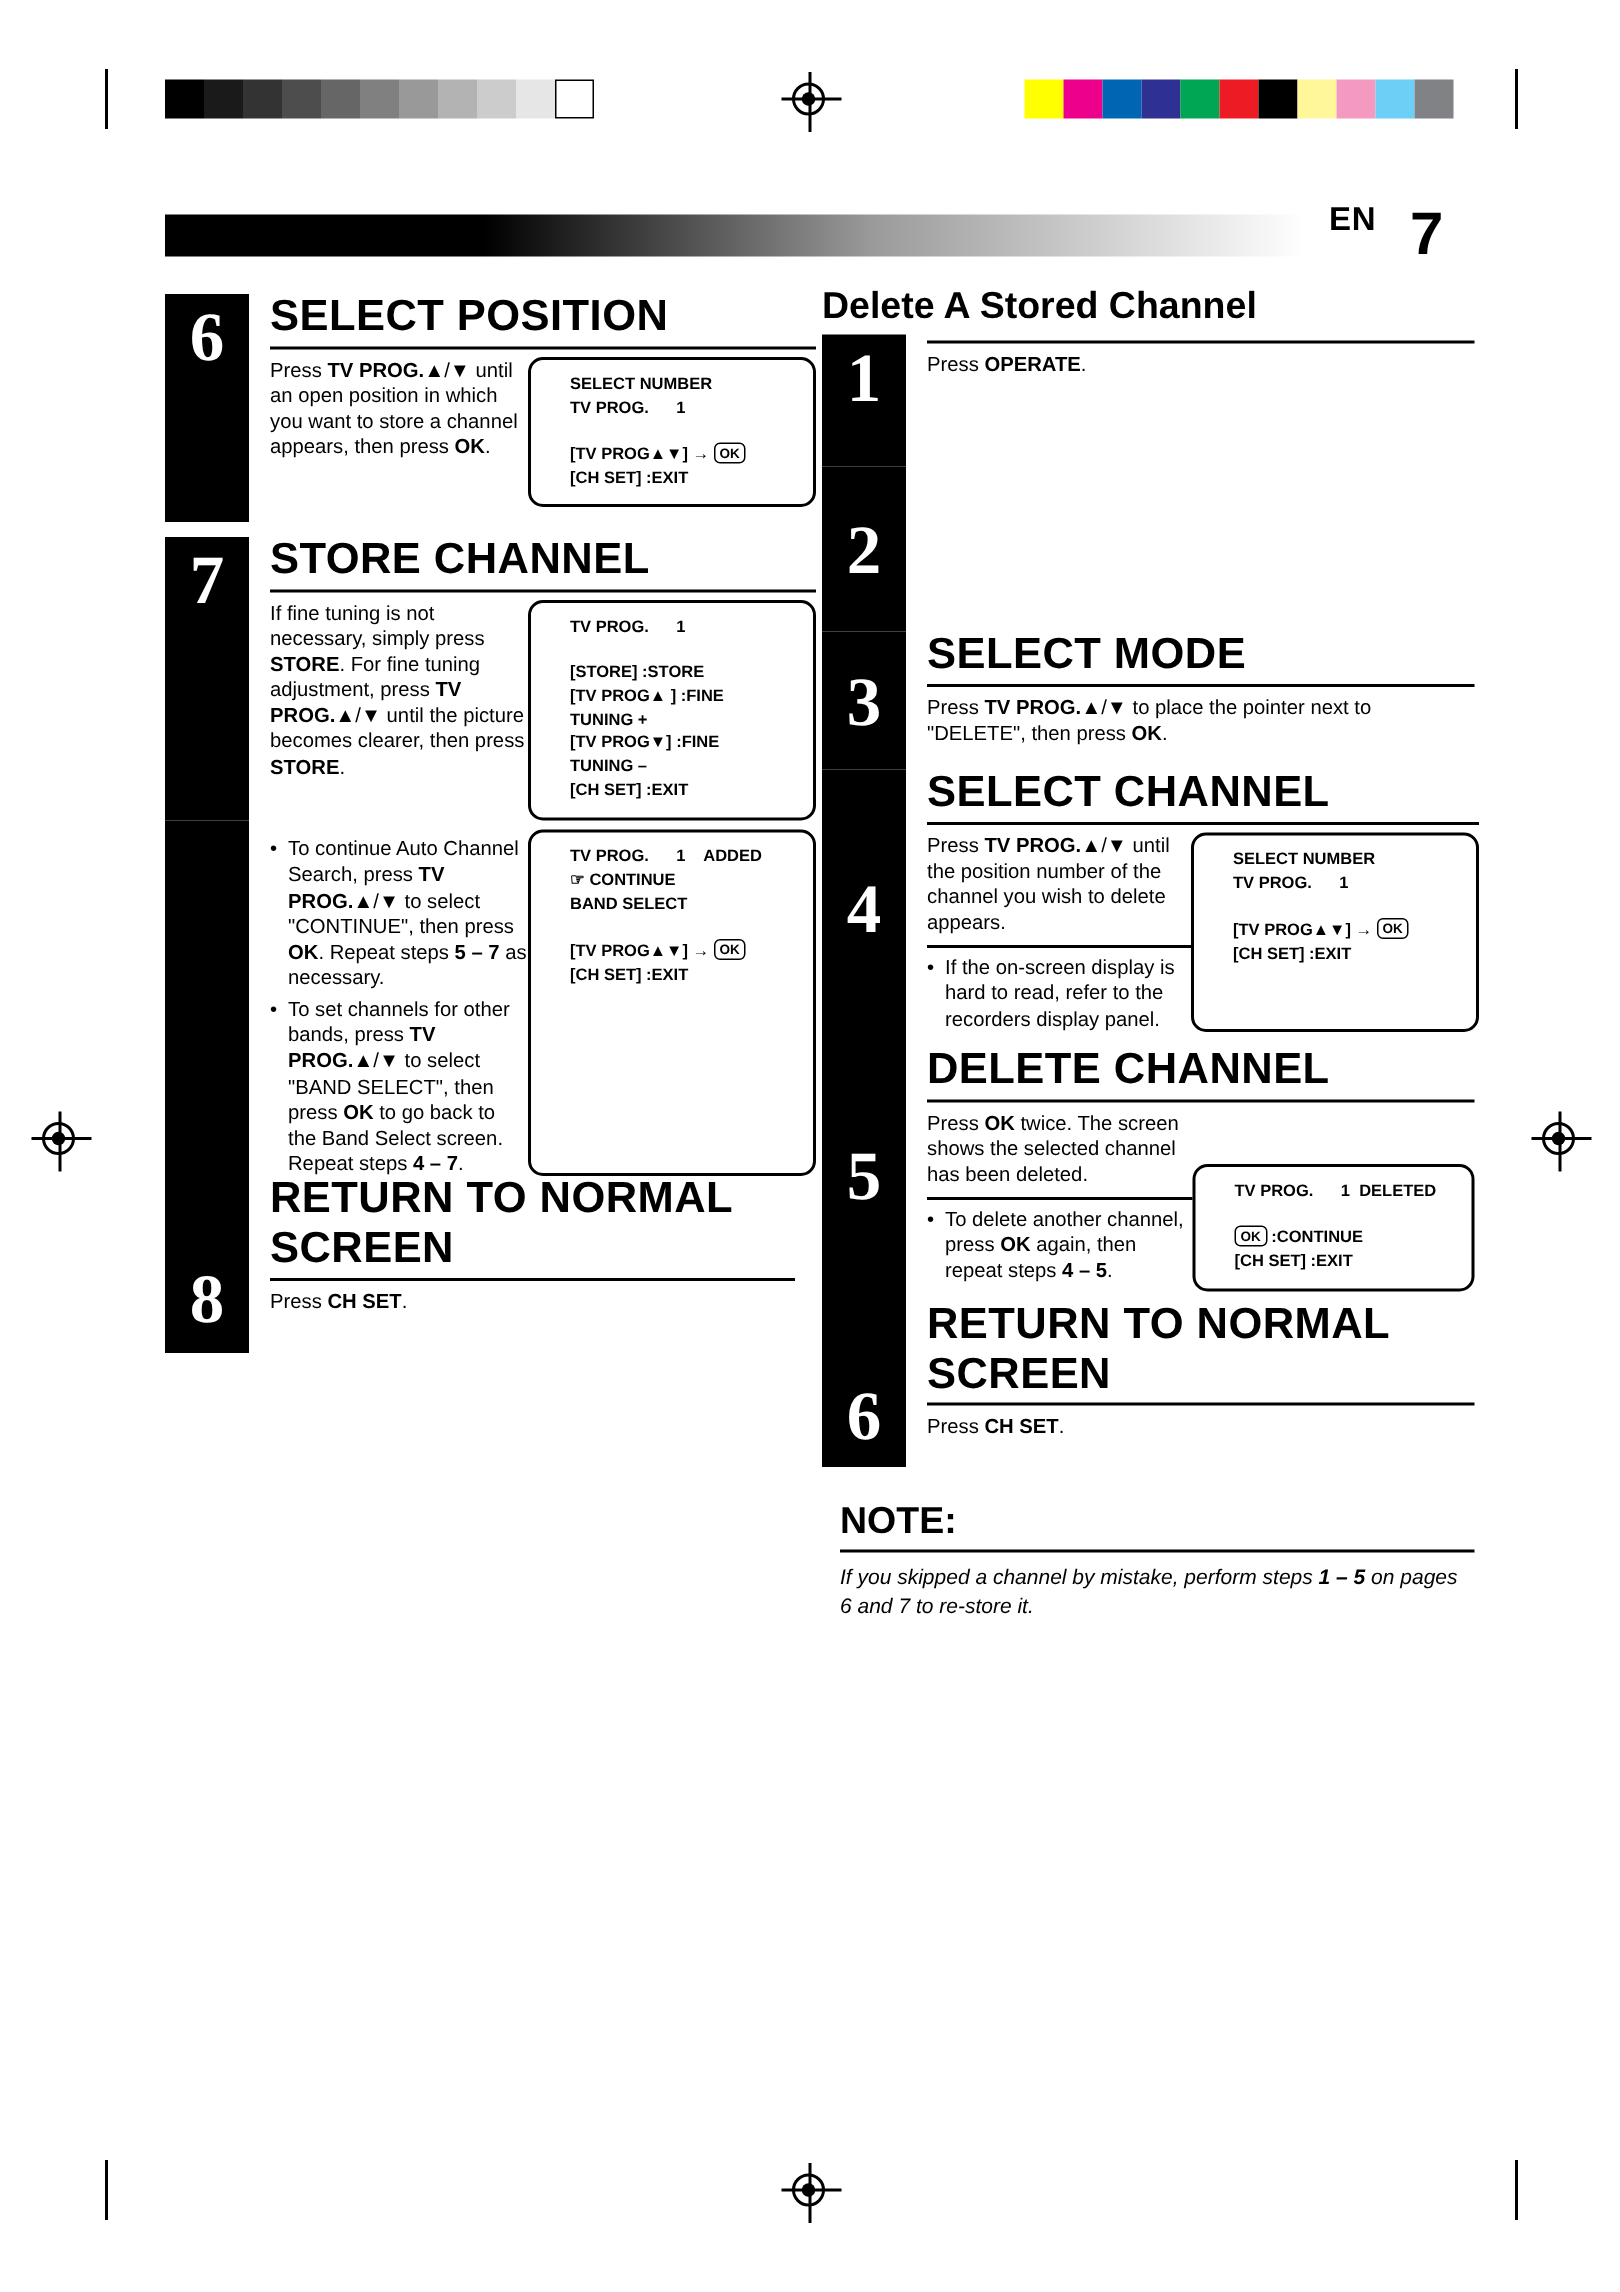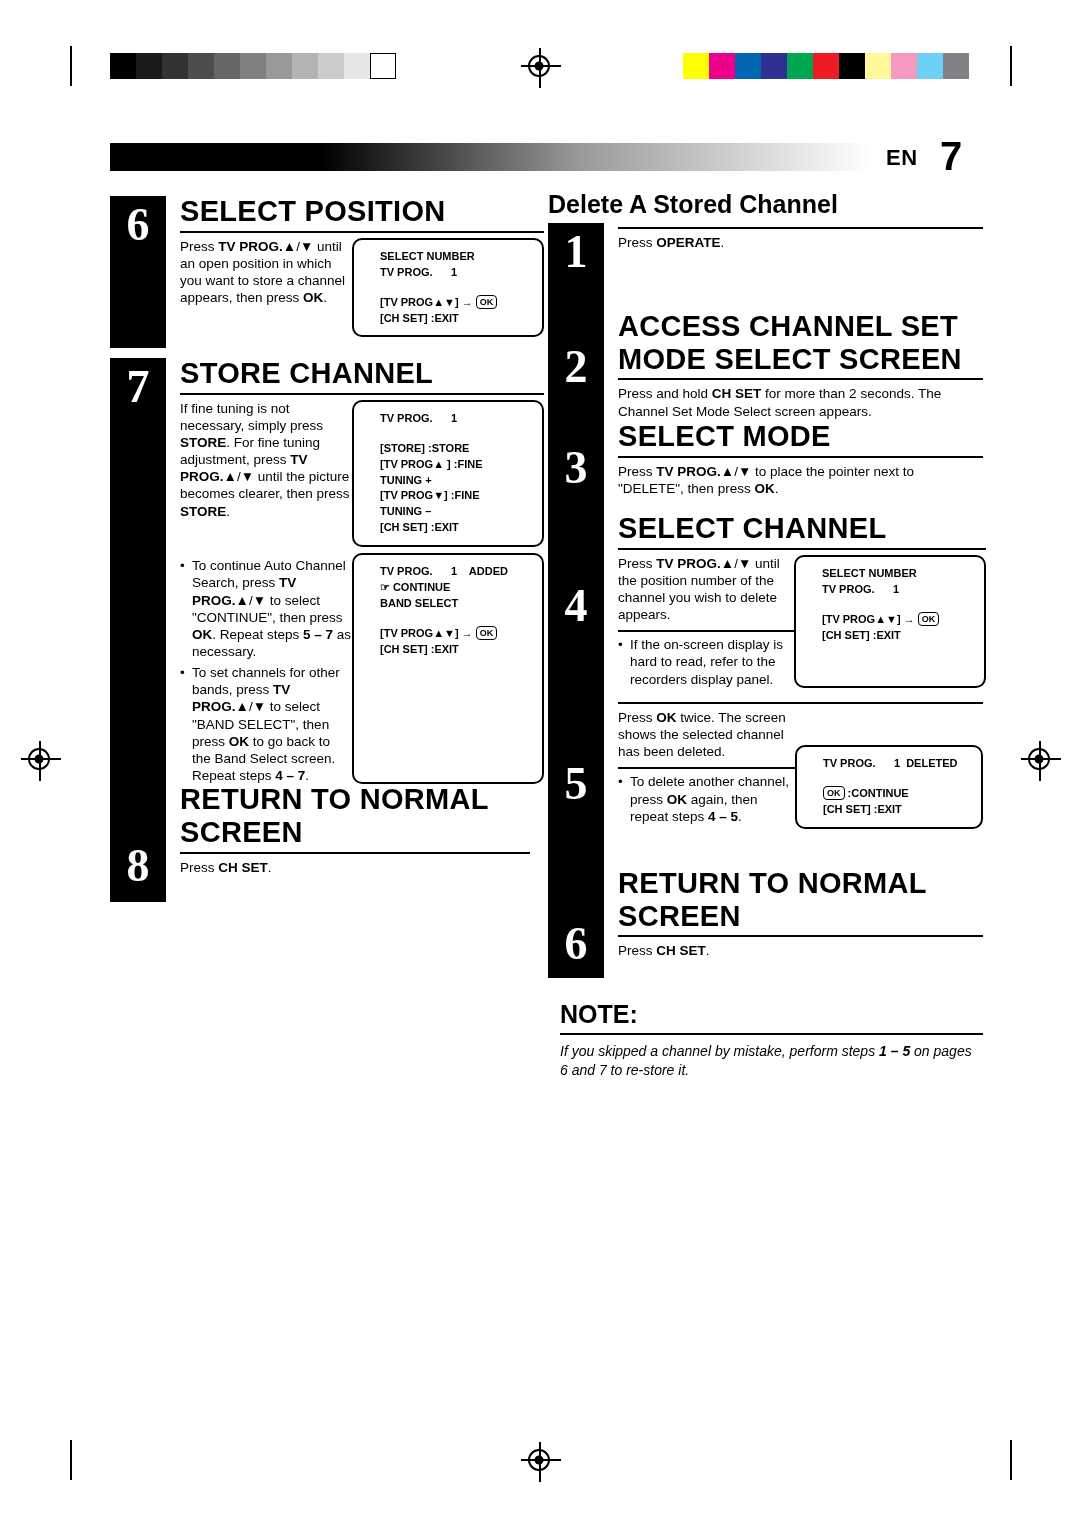--- a/index.html
+++ b/index.html
@@ -34,21 +34,21 @@
   .gray-bar div { width: 26px; height: 26px; }
   .color-bar { position: absolute; display: flex; }
   .color-bar div { width: 26px; height: 26px; }
 
   
   .header-band {
     position: absolute; left: 110px; top: 143px; width: 760px; height: 28px;
     background: linear-gradient(to right, #000 0%, #000 28%, #9a9a9a 62%, #ffffff 100%);
   }
   .en-label {
-    position: absolute; left: 886px; top: 145px;
+    position: absolute; left: 886px; top: 133px;
     font-size: 22px; font-weight: bold; letter-spacing: .5px;
   }
   .en-num {
     position: absolute; left: 940px; top: 134px;
     font-size: 40px; font-weight: bold;
   }
 
   
   .col-left { position: absolute; left: 110px; top: 196px; width: 420px; }
   .col-right { position: absolute; left: 548px; top: 190px; width: 435px; }
@@ -238,26 +238,20 @@
   <div class="step" style="min-height:88px;">
     <div class="numbox top">1</div>
     <div class="step-body">
       <div class="rule"></div>
       <div class="body-text">Press <b>OPERATE</b>.</div>
     </div>
   </div>
 
   <div class="step" style="min-height:110px;">
     <div class="numbox mid">2</div>
-    <div class="step-body">
-      <div class="step-title">ACCESS CHANNEL SET</div>
-      <div class="step-title">MODE SELECT SCREEN</div>
-      <div class="rule"></div>
-      <div class="body-text">Press and hold <b>CH SET</b> for more than 2 seconds. The Channel Set Mode Select screen appears.</div>
-    </div>
   </div>
 
   <div class="step" style="min-height:92px;">
     <div class="numbox mid">3</div>
     <div class="step-body">
       <div class="step-title">SELECT MODE</div>
       <div class="rule"></div>
       <div class="body-text">Press <b>TV PROG.</b>▲/▼ to place the pointer next to "DELETE", then press <b>OK</b>.</div>
     </div>
   </div>
@@ -282,20 +276,21 @@
           <div>[TV PROG▲▼] → <span class="okglyph">OK</span></div>
           <div>[CH SET] :EXIT</div>
         </div>
       </div>
     </div>
   </div>
 
   <div class="step" style="min-height:170px;">
     <div class="numbox mid">5</div>
     <div class="step-body">
+      <div class="step-title">DELETE CHANNEL</div>
       <div class="rule"></div>
       <div class="twocol">
         <div class="tl" style="width:176px;">
           <div class="body-text">Press <b>OK</b> twice. The screen shows the selected channel has been deleted.</div>
           <div class="rule" style="margin:7px 0 4px 0;"></div>
           <div class="bullet">
             <div class="dot">•</div>
             <div>To delete another channel, press <b>OK</b> again, then repeat steps <b>4 – 5</b>.</div>
           </div>
         </div>

